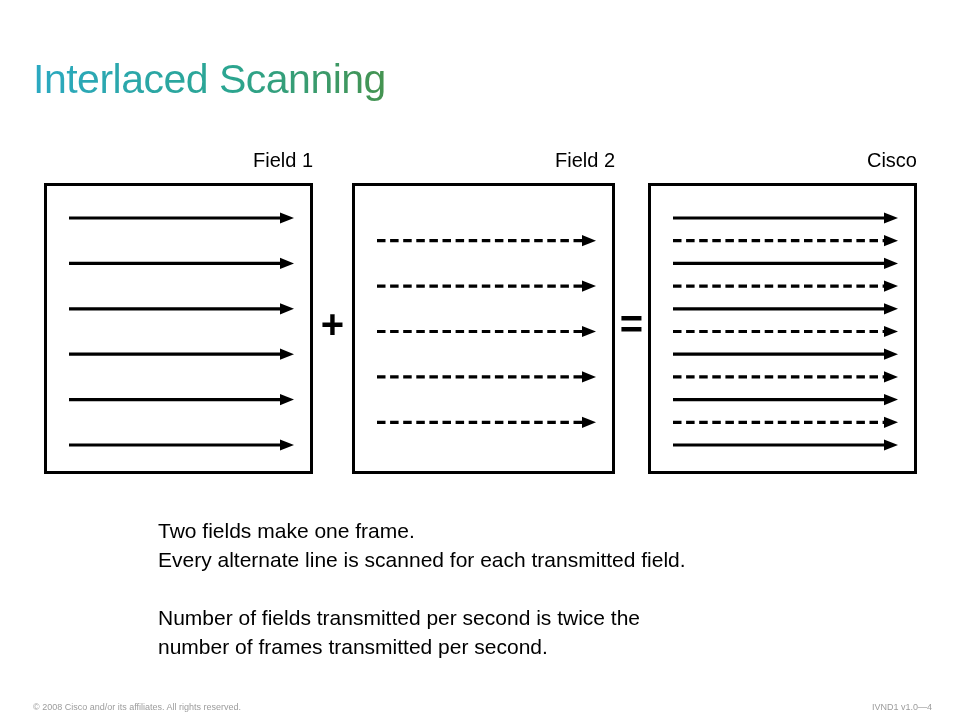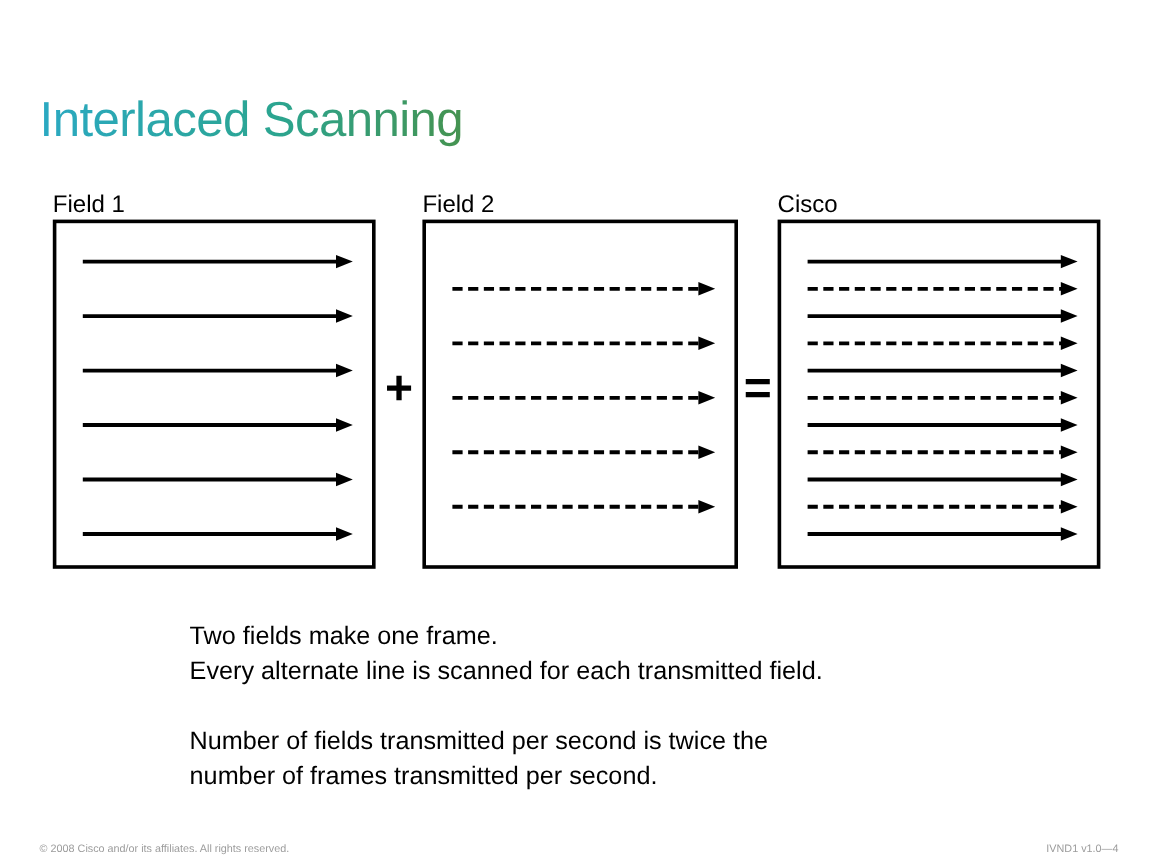--- a/index.html
+++ b/index.html
@@ -15,28 +15,27 @@
     position: absolute;
     left: 33px; top: 56px;
     font-size: 41px;
     font-weight: normal;
     letter-spacing: -0.5px;
     background: linear-gradient(90deg, #2ba9c2 0%, #2ba591 55%, #459350 100%);
     -webkit-background-clip: text;
     background-clip: text;
     color: transparent;
     white-space: nowrap;
-    margin-top: 20px;
   }
   .box-label {
     position: absolute;
-    top: 160px;
+    top: 149px;
     font-size: 20px;
     color: #000;
-    text-align: left;
+    text-align: right;
     white-space: nowrap;
   }
   #label-field1 { left: 44px;  width: 269px; }
   #label-field2 { left: 352px; width: 263px; }
   #label-frame  { left: 648px; width: 269px; }
   .scan-box {
     position: absolute;
     top: 183px;
     height: 291px;
     border: 3px solid #000;

